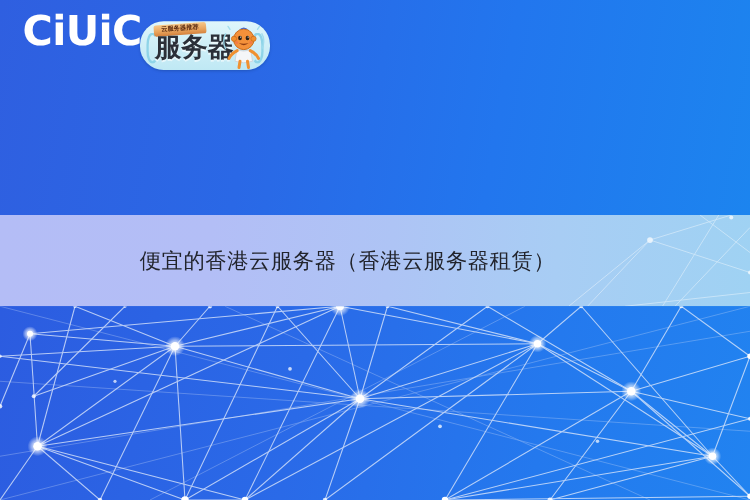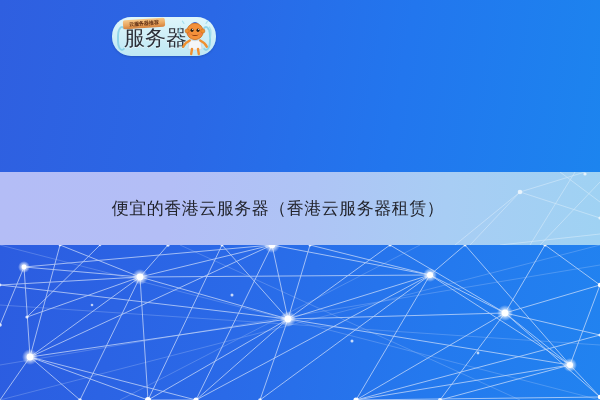--- a/index.html
+++ b/index.html
@@ -100,21 +100,21 @@
     font-family: "DejaVu Sans", "Liberation Sans", sans-serif;
     white-space: nowrap;
   }
 
   #badge-text {
     position: absolute;
     left: 12px;
     top: 9px;
     font-size: 21px;
     line-height: 24px;
-    font-weight: normal;
+    font-weight: bold;
     color: #2b2f38;
     letter-spacing: 0px;
     font-family: "DejaVu Sans", "Liberation Sans", sans-serif;
     white-space: nowrap;
     text-shadow: 0 1px 0 rgba(255,255,255,0.6);
   }
 
   
   #mascot {
     position: absolute;
@@ -170,20 +170,21 @@
   #net-svg { display: block; }
 </style>
 </head>
 <body>
 
 <div id="banner">
 
   <div id="top-zone">
 
     <div id="logo-block">
+      <div id="logo-wordmark">CiUiC</div>
     </div>
 
     <div id="badge">
       <div class="badge-bracket left"></div>
       <div class="badge-bracket right"></div>
 
       <div id="badge-ribbon">
         <span id="badge-ribbon-text">云服务器推荐</span>
       </div>
 

